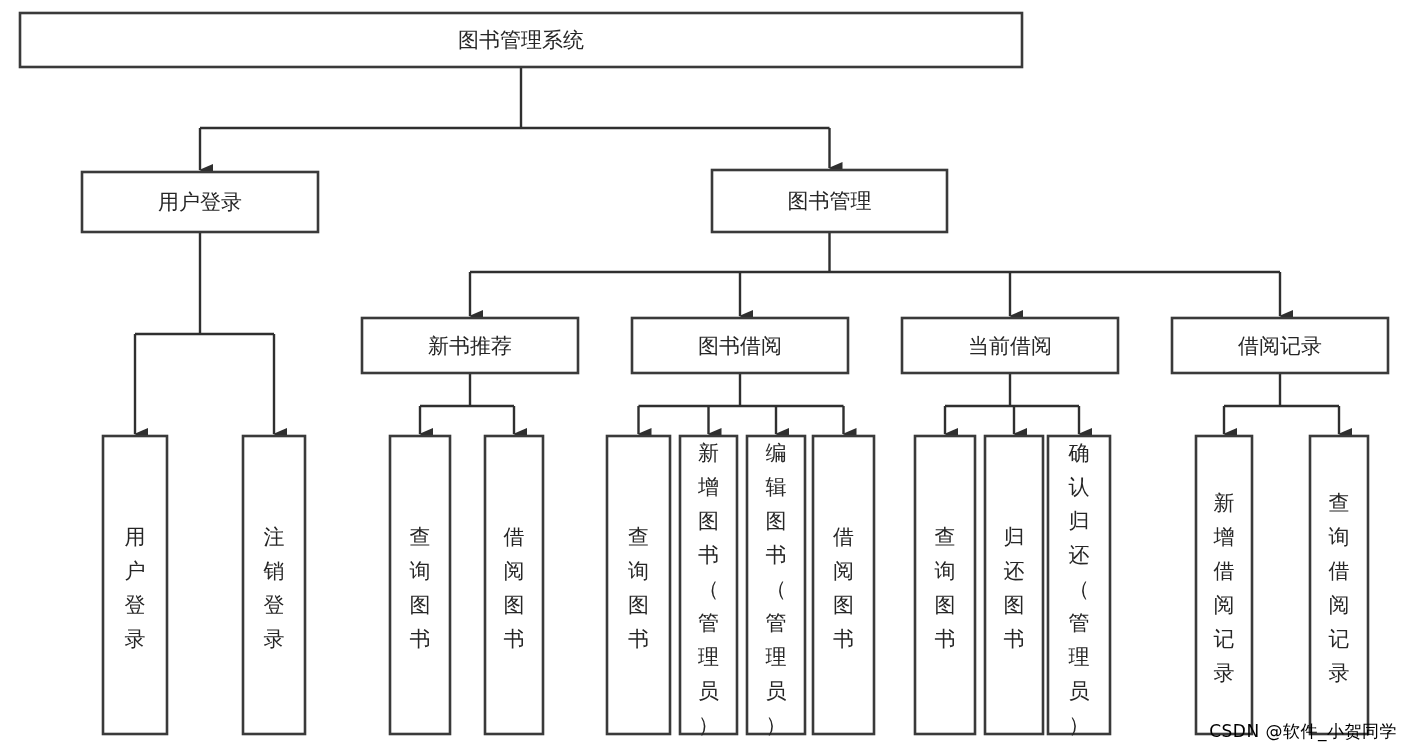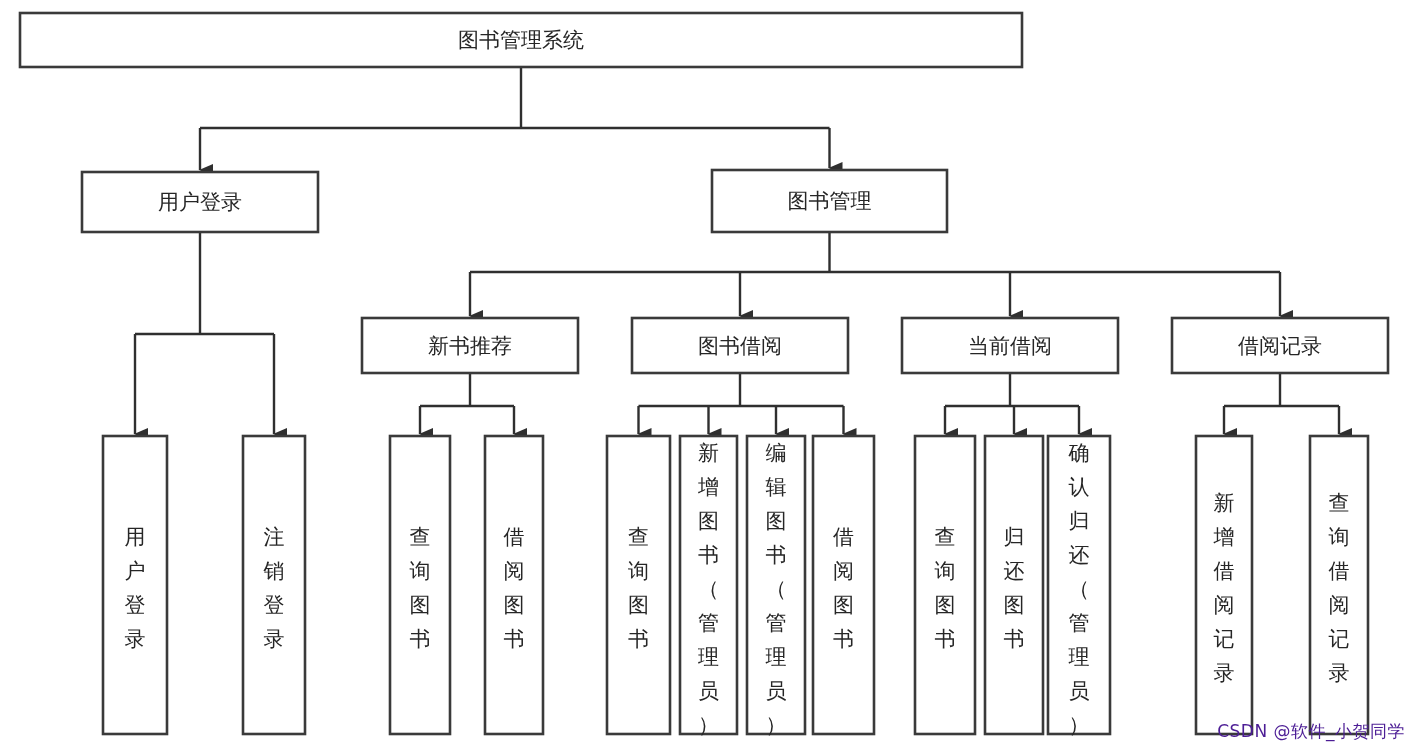--- a/index.html
+++ b/index.html
@@ -13,23 +13,23 @@
     font-family:"DejaVu Sans","Liberation Sans",sans-serif;
     font-size:21px;fill:#262626;text-anchor:middle;dominant-baseline:middle;
   }
   .leaf-label{
     font-family:"DejaVu Sans","Liberation Sans",sans-serif;
     font-size:21px;fill:#262626;text-anchor:middle;
   }
   .link{stroke:#2f2f2f;stroke-width:2.4;fill:none;stroke-linecap:butt;}
   .arrow-head{fill:#2f2f2f;}
   .watermark{
-    position:absolute;right:0;bottom:4px;
+    position:absolute;right:8px;bottom:4px;
     font-family:"DejaVu Sans","Liberation Sans",sans-serif;
-    font-size:17px;color:#4c1d95;white-space:nowrap;letter-spacing:.5px;
+    font-size:17px;color:#000000;white-space:nowrap;letter-spacing:.5px;
   }
 </style>
 </head>
 <body>
 
 <svg id="canvas" viewBox="0 0 1405 747">
   <defs>
     <marker id="arrow" viewBox="0 0 12 14" refX="6" refY="13" markerWidth="12" markerHeight="14" orient="auto-start-reverse" markerUnits="userSpaceOnUse">
       <path d="M0,0 L12,0 L6,14 Z" class="arrow-head"></path>
     </marker>

